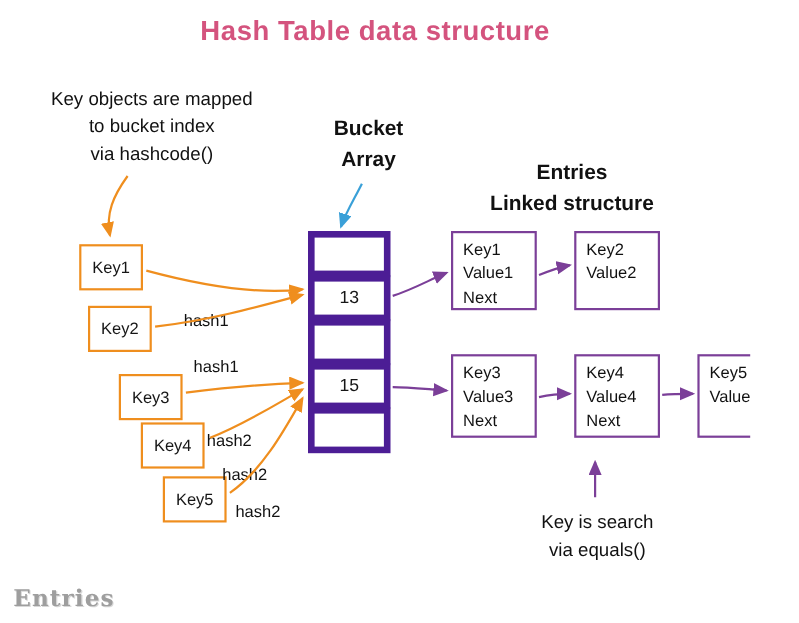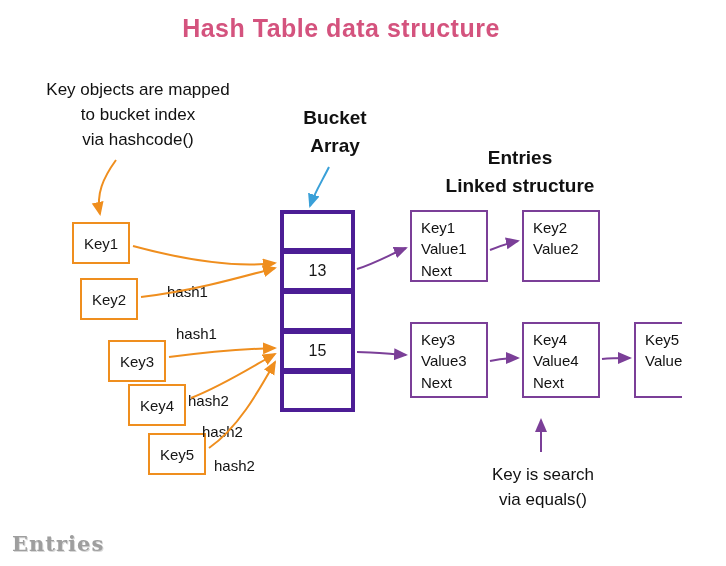--- a/index.html
+++ b/index.html
@@ -25,21 +25,21 @@
   .keybox{
     width:58px;height:42px;border:2px solid #ef8e1e;background:#fff;
     display:flex;align-items:center;justify-content:center;
     font-size:15px;box-sizing:border-box;
   }
   .hash{font-size:15px;color:#111;margin-top:44px;}
   .bucket{
     left:280px;top:210px;width:75px;display:flex;flex-direction:column;
   }
   .bucket-cell{
-    height:42px;border:4px solid #4c1d95;box-sizing:border-box;margin-top:-2px;
+    height:42px;border:6px solid #4c1d95;box-sizing:border-box;margin-top:-2px;
     display:flex;align-items:center;justify-content:center;font-size:16px;background:#fff;
   }
   .bucket-cell:first-child{margin-top:0;}
   .entry{
     width:78px;border:2px solid #7b3f98;background:#fff;box-sizing:border-box;
     font-size:15px;line-height:1.42;padding:5px 2px 5px 9px;white-space:pre-line;color:#111;
   }
   .overlay{left:0;top:0;pointer-events:none;}
   .logo{
     left:12px;top:531px;font-family:"DejaVu Serif",serif;font-weight:bold;

